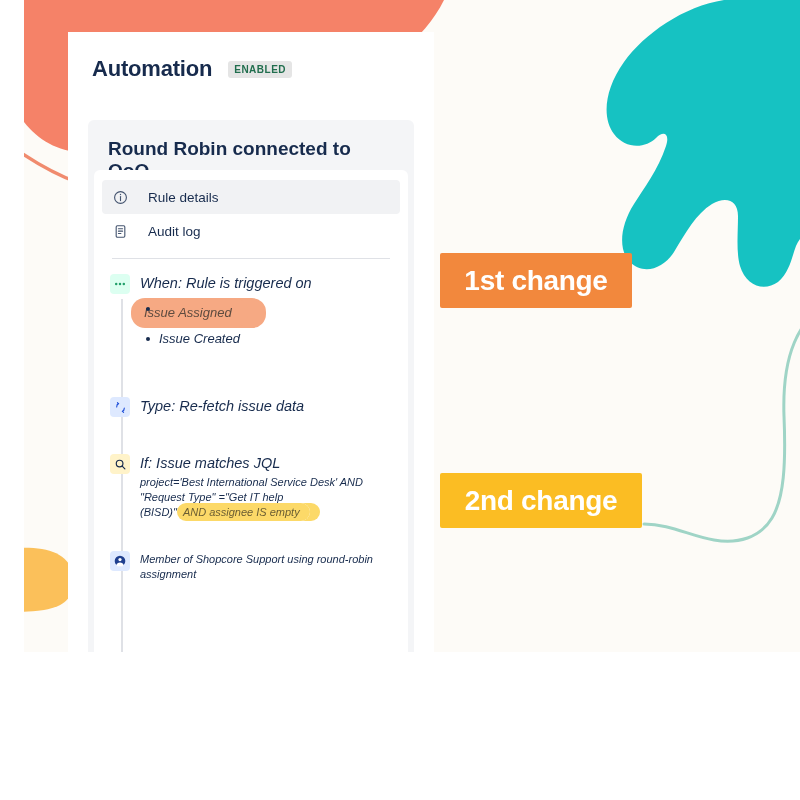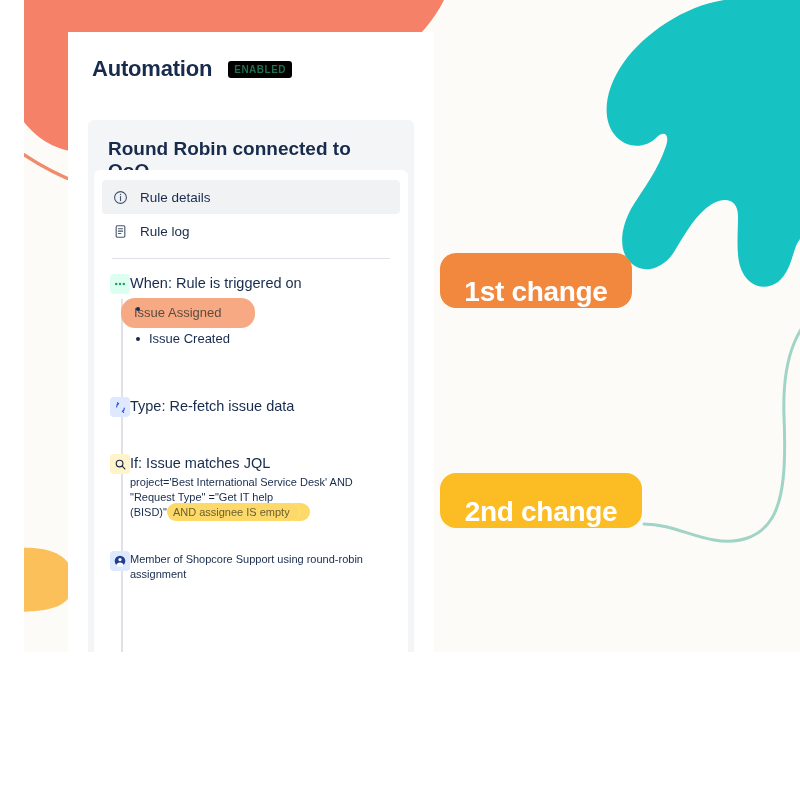--- a/index.html
+++ b/index.html
@@ -52,21 +52,21 @@
     font-weight: bold;
     color: #172B4D;
     letter-spacing: -0.2px;
   }
 
   .status-badge {
     font-size: 10px;
     font-weight: bold;
     letter-spacing: 0.5px;
     color: #216E4E;
-    background: #000000;
+    background: #e5e5e5;
     border-radius: 3px;
     padding: 3px 6px 3px 6px;
     margin-left: 6px;
   }
 
   
   .rule-card {
     position: absolute;
     left: 20px;
     top: 88px;
@@ -94,21 +94,21 @@
     border-radius: 6px;
     padding: 6px 0 0 0;
   }
 
   
   .nav-list { padding: 4px 8px 0 8px; }
 
   .nav-item {
     display: flex;
     align-items: center;
-    gap: 12px;
+    gap: 20px;
     height: 32px;
     padding: 17px 10px;
     border-radius: 4px;
     cursor: pointer;
   }
   .nav-item.active { background: #F1F2F4; }
 
   .nav-label {
     font-size: 13.5px;
     color: #172B4D;
@@ -138,21 +138,23 @@
     left: 27px;
     top: 40px;
     width: 2px;
     height: 438px;
     background: #DFE1E6;
   }
 
   .step {
     position: relative;
     display: flex;
+    gap: 10px;
     padding: 0 16px 0 16px;
+    font-style: italic;
   }
 
   .step-badge {
     flex: 0 0 20px;
     width: 20px;
     height: 20px;
     border-radius: 4px;
     display: flex;
     align-items: center;
     justify-content: center;
@@ -238,27 +240,27 @@
     position: relative;
     z-index: 2;
   }
 
   .add-label { font-size: 14px; color: #172B4D; }
 
   
   .annot {
     position: absolute;
     z-index: 20;
-    border-radius: 16px;
+    border-radius: 2px;
     color: #FFFFFF;
     font-weight: bold;
     font-size: 28px;
     letter-spacing: -0.3px;
     display: flex;
-    align-items: flex-end;
+    align-items: center;
     justify-content: center;
     padding: 0 22px;
   }
   #annot-1 { left: 416px; top: 253px; width: 192px; height: 55px; background: #F2883D; }
   #annot-2 { left: 416px; top: 473px; width: 202px; height: 55px; background: #FBBD23; }
 </style>
 </head>
 <body>
 
 <div id="stage">
@@ -311,21 +313,21 @@
           </div>
           <div class="nav-item">
             <span class="nav-icon">
               <svg width="15" height="15" viewBox="0 0 16 16" fill="none" stroke="#44546F" stroke-width="1.2">
                 <rect x="3.4" y="1.9" width="9.2" height="12.2" rx="1.3"></rect>
                 <line x1="5.8" y1="5.1" x2="10.2" y2="5.1" stroke-linecap="round"></line>
                 <line x1="5.8" y1="7.6" x2="10.2" y2="7.6" stroke-linecap="round"></line>
                 <line x1="5.8" y1="10.1" x2="8.4" y2="10.1" stroke-linecap="round"></line>
               </svg>
             </span>
-            <span class="nav-label">Rule log</span>
+            <span class="nav-label">Audit log</span>
           </div>
         </div>
 
         <div class="divider"></div>
 
         <div class="steps">
           <div class="timeline-line"></div>
 
           <div class="step">
             <div class="step-badge badge-green">

